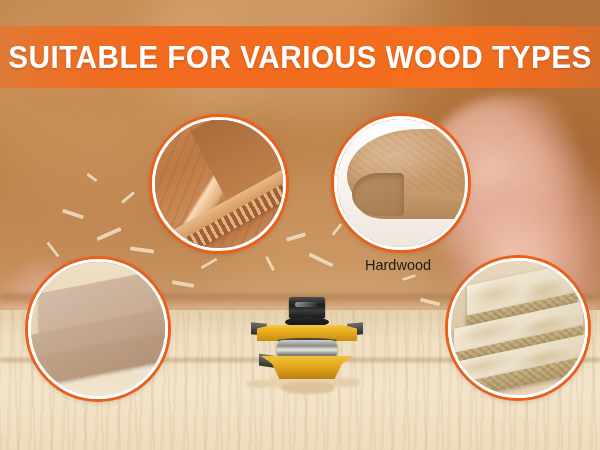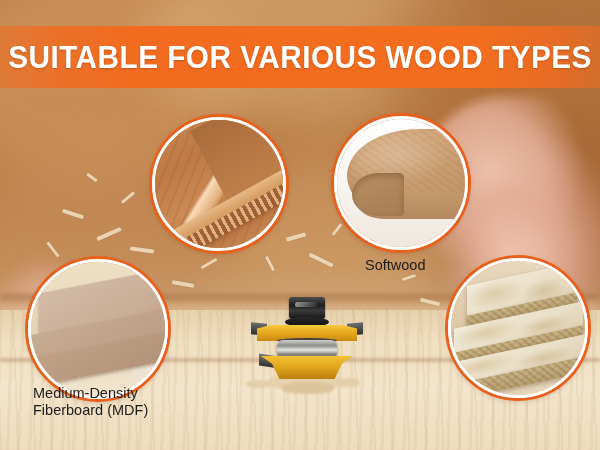--- a/index.html
+++ b/index.html
@@ -295,32 +295,30 @@
     </div>
   </div>
 
   <div class="circle c-softwood">
     <div class="fill ph-softwood">
       <div class="sw-sheet"></div>
       <div class="sw-edge"></div>
       <div class="sw-inner"></div>
     </div>
   </div>
-  <div class="label lb-softwood">Softwood</div>
+  <div class="label lb-softwood">Hardwood</div>
 
   <div class="circle c-mdf">
     <div class="fill ph-mdf">
       <div class="mdf-white"></div>
       <div class="mdf-sheet m1"></div>
       <div class="mdf-sheet m2"></div>
       <div class="mdf-sheet m3"></div>
     </div>
   </div>
-  <div class="label lb-mdf">Medium-Density
-Fiberboard (MDF)</div>
 
   <div class="circle c-particle">
     <div class="fill ph-particle">
       <div class="pb pb-face p1"></div>
       <div class="pb pb-edge p1e"></div>
       <div class="pb pb-face p2"></div>
       <div class="pb pb-edge p2e"></div>
       <div class="pb pb-face p3"></div>
       <div class="pb pb-edge p3e"></div>
     </div>

